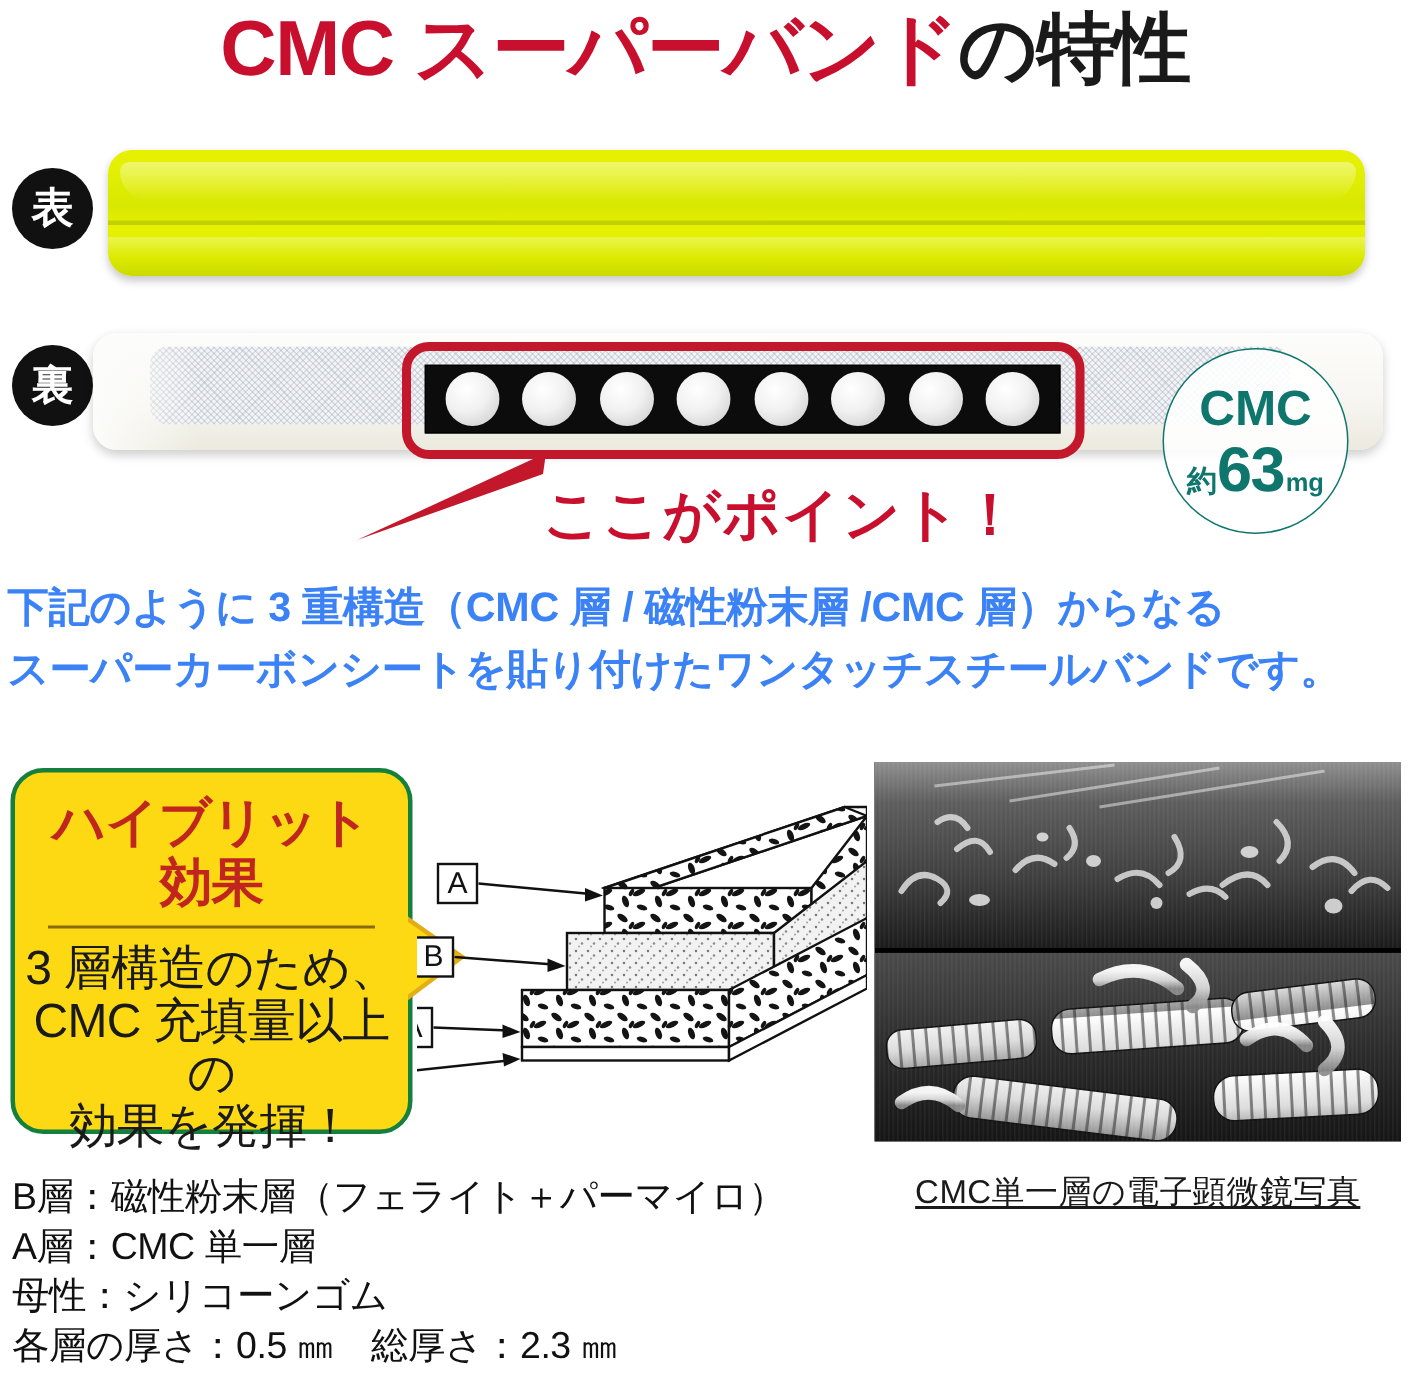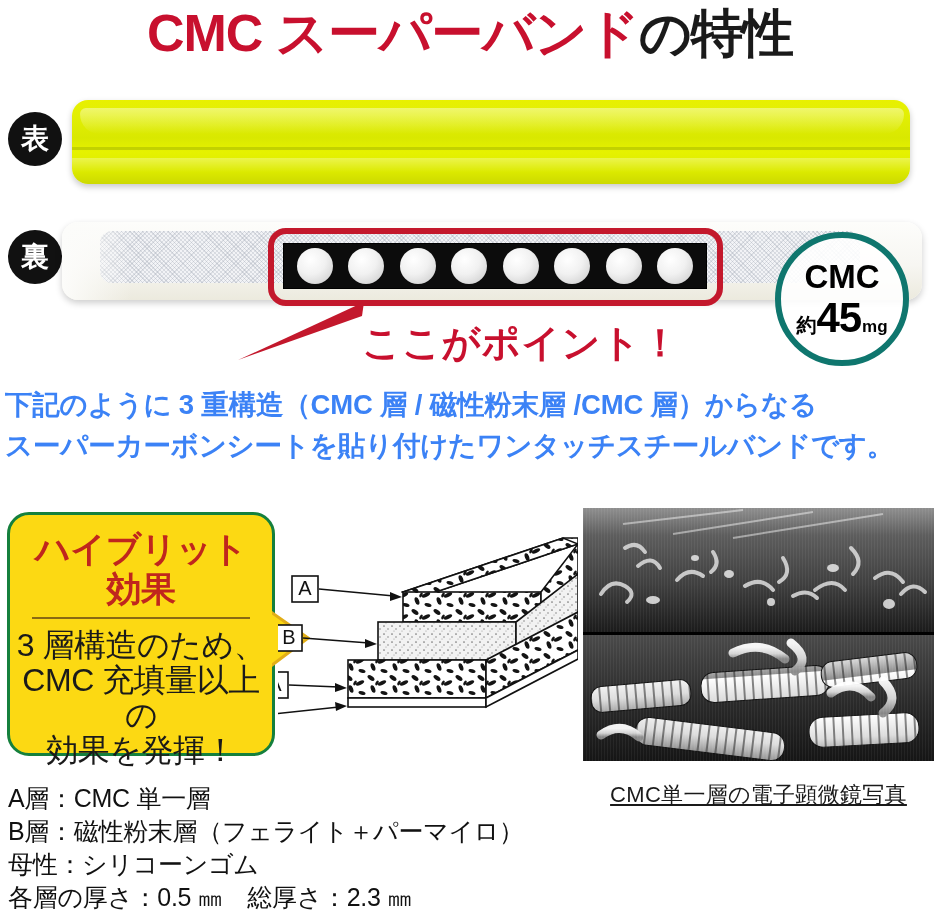--- a/index.html
+++ b/index.html
@@ -109,24 +109,24 @@
     pointer-events:none;
   }
   .hl-arrow{
     position:absolute;left:236px;top:300px;width:130px;height:62px;
   }
 
   
   .cmc-circle{
     position:absolute;left:775px;top:232px;
     width:122px;height:122px;border-radius:50%;
-    border:6px solid #0f766e;
+    border:1px solid #0f766e;
     background:rgba(255,255,255,.88);
     display:flex;flex-direction:column;align-items:center;justify-content:center;
-    color:#000000;
+    color:#0f766e;
   }
   .cmc-circle .c-top{font-size:33px;font-weight:bold;letter-spacing:0px;line-height:1;}
   .cmc-circle .c-bot{display:flex;align-items:baseline;line-height:1;margin-top:4px;}
   .cmc-circle .c-yaku{font-size:20px;font-weight:bold;}
   .cmc-circle .c-num{font-size:42px;font-weight:bold;letter-spacing:-1px;}
   .cmc-circle .c-mg{font-size:17px;font-weight:bold;margin-left:1px;}
 
   
   .point-text{
     position:absolute;left:362px;top:318px;
@@ -237,21 +237,21 @@
   <div class="hl-rect"></div>
 
   <svg class="hl-arrow" viewBox="0 0 130 62">
     <polygon points="128,2 126,16 2,60" fill="#c3182c"></polygon>
   </svg>
 
   <div class="cmc-circle">
     <div class="c-top">CMC</div>
     <div class="c-bot">
       <span class="c-yaku">約</span>
-      <span class="c-num">45</span>
+      <span class="c-num">63</span>
       <span class="c-mg">mg</span>
     </div>
   </div>
 
   <div class="point-text">ここがポイント！</div>
 
   <div class="body-par">
     <div>下記のように 3 重構造（CMC 層 / 磁性粉末層 /CMC 層）からなる</div>
     <div>スーパーカーボンシートを貼り付けたワンタッチスチールバンドです。</div>
   </div>
@@ -408,19 +408,19 @@
           <path d="M300,46 q18,18 0,32"></path>
           <path d="M18,100 q20,-14 38,2"></path>
         </g>
         <rect width="351" height="126" fill="url(#scanT)"></rect>
       </svg>
     </div>
   </div>
   <div class="photo-caption">CMC単一層の電子顕微鏡写真</div>
 
   <div class="legend">
+    <div>B層：磁性粉末層（フェライト＋パーマイロ）</div>
     <div>A層：CMC 単一層</div>
-    <div>B層：磁性粉末層（フェライト＋パーマイロ）</div>
     <div>母性：シリコーンゴム</div>
     <div>各層の厚さ：0.5 ㎜　総厚さ：2.3 ㎜</div>
   </div>
 
 </div>
 
 </body></html>

